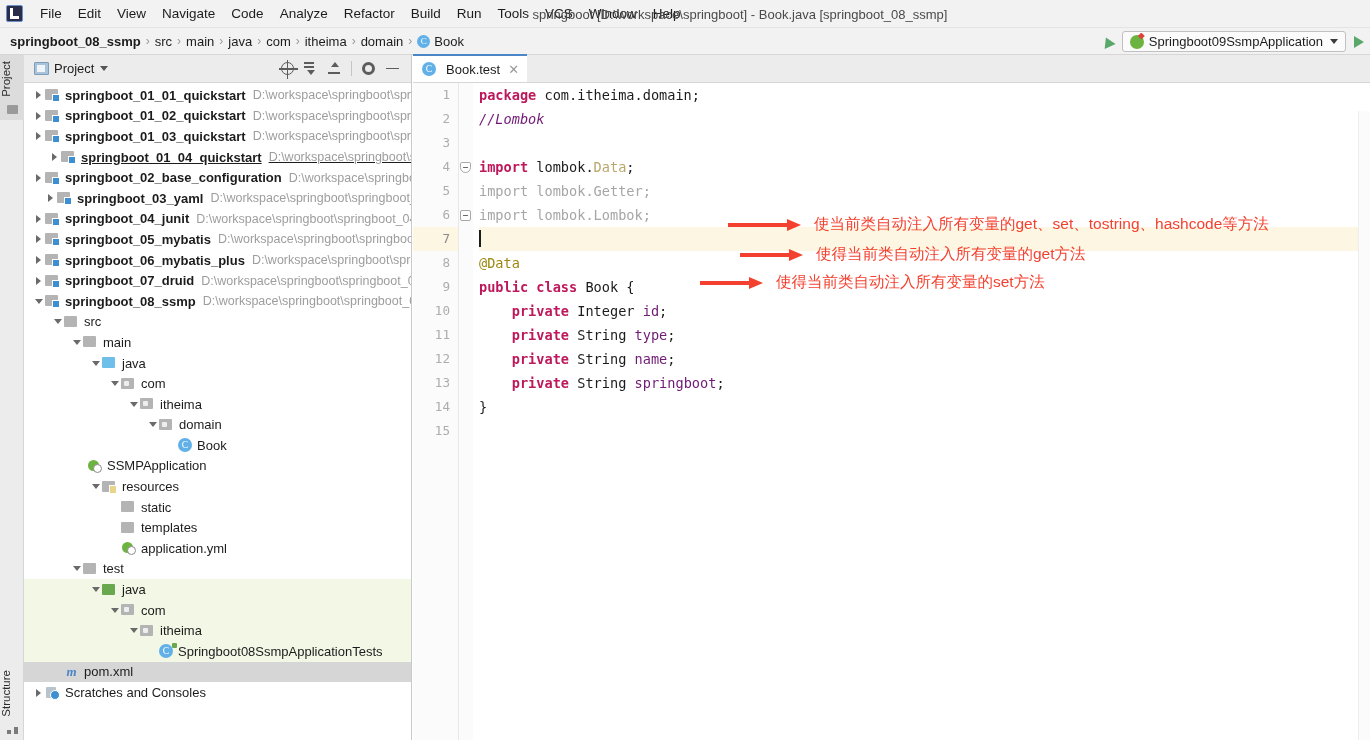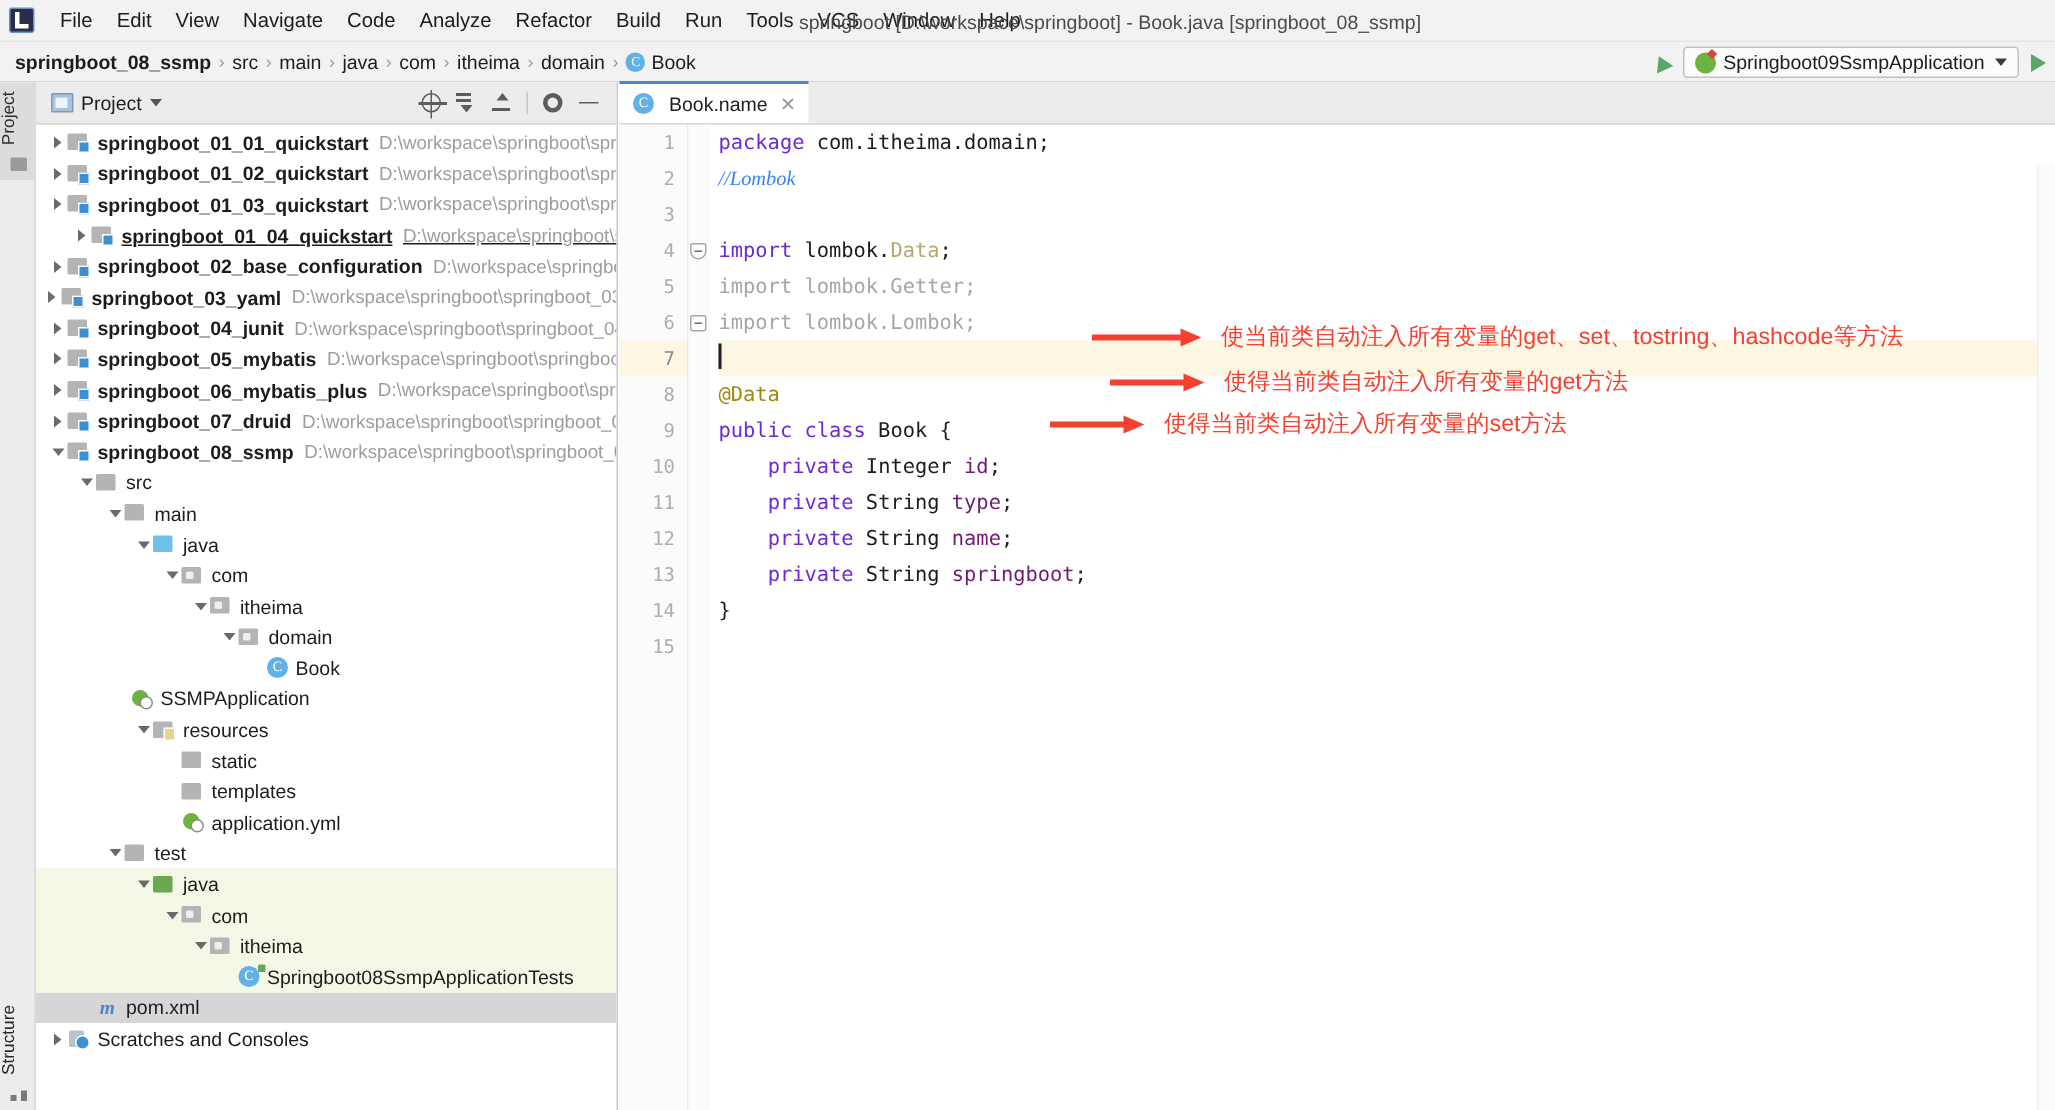--- a/index.html
+++ b/index.html
@@ -357,23 +357,23 @@
   .fold-mark::before{
     content:""; position:absolute; left:2px; top:4px;
     width:5px; height:1px; background:#6a6a6a;
   }
   .fold-mark.open { border-radius:2px 2px 6px 6px; }
   #code-lines {
     flex:1; position:relative; padding-left:6px;
   }
   .cl { height:24px; line-height:24px; white-space:pre; }
   .cl.cur { background:#fdf6e3; }
-  .kw   { color:#6d28d9; font-weight:normal; }
+  .kw   { color:#be185d; font-weight:bold; }
   .plain{ color:#1c1c1c; }
-  .cmt  { color:#3b82f6; font-style:italic;font-family:Liberation Serif, serif; }
+  .cmt  { color:#701a75; font-style:italic; }
   .ann  { color:#9e880d; }
   .fld  { color:#701a75; }
   .gray { color:#a6a6a6; }
   .grayD{ color:#b9a76b; }
   .caret {
     display:inline-block; width:1.6px; height:17px;
     background:#1c1c1c; vertical-align:-3px;
   }
 
   
@@ -533,21 +533,21 @@
         <span class="ic ic-module"></span>
         <span class="node-label bold">springboot_01_04_quickstart</span>
         <span class="node-path">D:\workspace\springboot\springboot_01_04_quickstart</span>
       </div>
       <div class="row" style="padding-left: 8px;">
         <span class="chev right"></span>
         <span class="ic ic-module"></span>
         <span class="node-label bold">springboot_02_base_configuration</span>
         <span class="node-path">D:\workspace\springboot\springboot_02_base_configuration</span>
       </div>
-      <div class="row" style="padding-left: 4px;">
+      <div class="row" style="padding-left: 20px;">
         <span class="chev right"></span>
         <span class="ic ic-module"></span>
         <span class="node-label bold">springboot_03_yaml</span>
         <span class="node-path">D:\workspace\springboot\springboot_03_yaml</span>
       </div>
       <div class="row" style="padding-left: 8px;">
         <span class="chev right"></span>
         <span class="ic ic-module"></span>
         <span class="node-label bold">springboot_04_junit</span>
         <span class="node-path">D:\workspace\springboot\springboot_04_junit</span>
@@ -671,21 +671,21 @@
         <span class="ic-scratch"></span>
         <span class="node-label">Scratches and Consoles</span>
       </div>
     </div>
 </div>
 
 <div id="editor-area">
   <div id="tabbar">
     <div id="tab-book">
       <span class="ic-class">C</span>
-      <span>Book.name</span>
+      <span>Book.test</span>
       <span id="tab-close">✕</span>
     </div>
   </div>
   <div id="code-wrap">
     <div id="gutter">
         <div class="gl">1</div>
         <div class="gl">2</div>
         <div class="gl">3</div>
         <div class="gl">4</div>
         <div class="gl">5</div>

